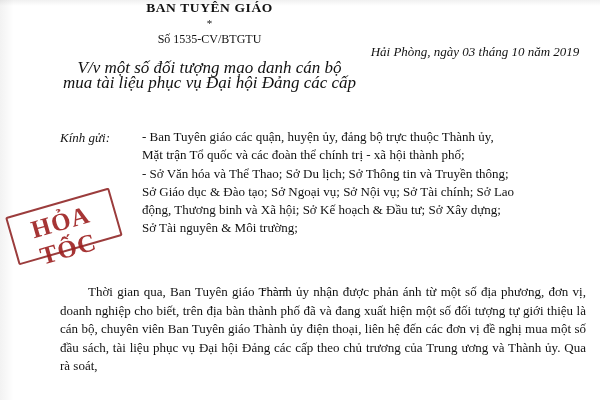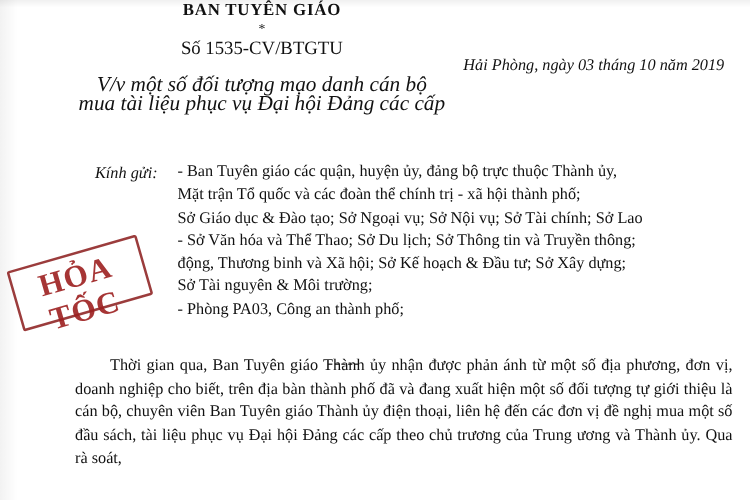--- a/index.html
+++ b/index.html
@@ -43,21 +43,21 @@
     letter-spacing: 0.6px;
     line-height: 16px;
     white-space: nowrap;
   }
   .star {
     font-size: 11px;
     line-height: 13px;
     margin-top: 1px;
   }
   .doc-number {
-    font-size: 15px;
+    font-size: 12px;
     line-height: 16px;
     margin-top: 1px;
   }
   .doc-subject {
     font-size: 17px;
     font-style: italic;
     line-height: 15px;
     margin-top: 13px;
   }
   .doc-subject div {
@@ -81,21 +81,21 @@
 
   
   .recipients {
     position: absolute;
     left: 60px;
     top: 128px;
     width: 530px;
   }
   .recipients-label {
     position: absolute;
-    left: 16px;
+    left: 0;
     top: 2px;
     width: 78px;
     font-size: 13px;
     font-style: italic;
     font-weight: normal;
   }
   .recipients-list {
     margin-left: 82px;
     font-size: 13px;
     line-height: 18.3px;
@@ -200,25 +200,24 @@
       <div class="place-date">Hải Phòng, ngày 03 tháng 10  năm 2019</div>
     </div>
 
   </div>
 
   <div class="recipients">
     <div class="recipients-label">Kính gửi:</div>
     <div class="recipients-list">
       <div>- Ban Tuyên giáo các quận, huyện ủy, đảng bộ trực thuộc Thành ủy,</div>
       <div>Mặt trận Tổ quốc và các đoàn thể chính trị - xã hội thành phố;</div>
+      <div>- Sở Văn hóa và Thể Thao; Sở Du lịch; Sở Thông tin và Truyền thông;</div>
       <div>Sở Giáo dục &amp; Đào tạo; Sở Ngoại vụ; Sở Nội vụ; Sở Tài chính; Sở Lao</div>
-      <div>- Sở Văn hóa và Thể Thao; Sở Du lịch; Sở Thông tin và Truyền thông;</div>
       <div>động, Thương binh và Xã hội; Sở Kế hoạch &amp; Đầu tư; Sở Xây dựng;</div>
       <div>Sở Tài nguyên &amp; Môi trường;</div>
-      <div>- Phòng PA03, Công an thành phố;</div>
     </div>
   </div>
 
   <div class="divider">-----</div>
 
   <div class="body-text">
     <p>Thời gian qua, Ban Tuyên giáo Thành ủy nhận được phản ánh từ một số địa phương, đơn vị, doanh nghiệp cho biết, trên địa bàn thành phố đã và đang xuất hiện một số đối tượng tự giới thiệu là cán bộ, chuyên viên Ban Tuyên giáo Thành ủy điện thoại, liên hệ đến các đơn vị đề nghị mua một số đầu sách, tài liệu phục vụ Đại hội Đảng các cấp theo chủ trương của Trung ương và Thành ủy. Qua rà soát,</p>
   </div>
 
   <div class="stamp">

